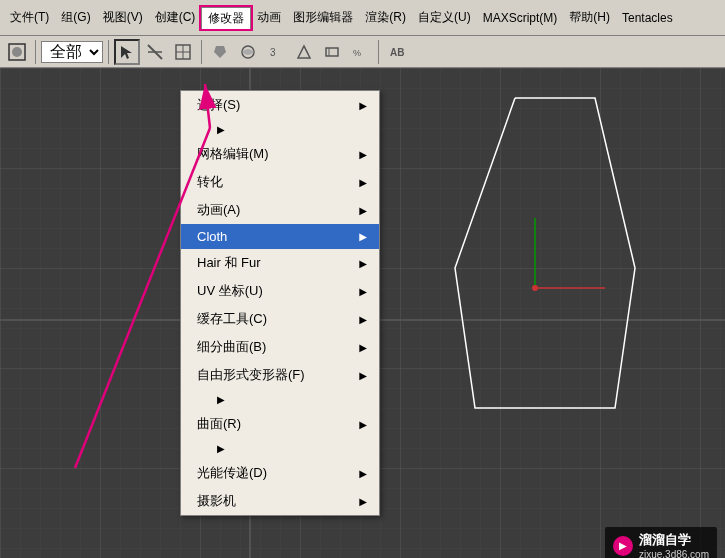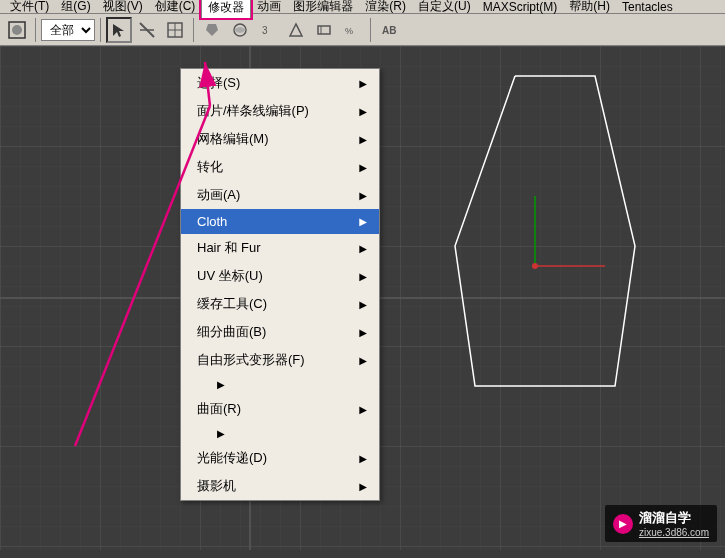--- a/index.html
+++ b/index.html
@@ -11,21 +11,21 @@
       font-size: 13px;
       background: #3a3a3a;
       position: relative;
     }
 
     
     .menubar {
       display: flex;
       align-items: center;
       background: #d4d0c8;
-      height: 14px;
+      height: 36px;
       padding: 0 4px;
       border-bottom: 1px solid #808080;
     }
     .menubar-item {
       padding: 2px 6px;
       cursor: pointer;
       font-size: 12px;
       color: #000;
       white-space: nowrap;
     }
@@ -58,21 +58,21 @@
       background: #d4d0c8;
       border: 1px solid transparent;
       cursor: pointer;
       font-size: 14px;
     }
     .toolbar-select {
       height: 22px;
       background: #fff;
       border: 1px solid #808080;
       padding: 0 4px;
-      font-size: 12px;
+      font-size: 16px;
       min-width: 50px;
     }
     .toolbar-separator {
       width: 1px;
       height: 24px;
       background: #808080;
       margin: 0 3px;
     }
 
     
@@ -279,21 +279,20 @@
 
       <circle cx="120" cy="200" r="3" fill="#cc3333"></circle>
     </svg>
 
     <div class="dropdown-menu">
       <div class="menu-item">
         <span>选择(S)</span>
         <span class="arrow">▶</span>
       </div>
       <div class="menu-item">
-        <span>面片/样条线编辑(P)</span>
         <span class="arrow">▶</span>
       </div>
       <div class="menu-item">
         <span>网格编辑(M)</span>
         <span class="arrow">▶</span>
       </div>
       <div class="menu-item">
         <span>转化</span>
         <span class="arrow">▶</span>
       </div>

